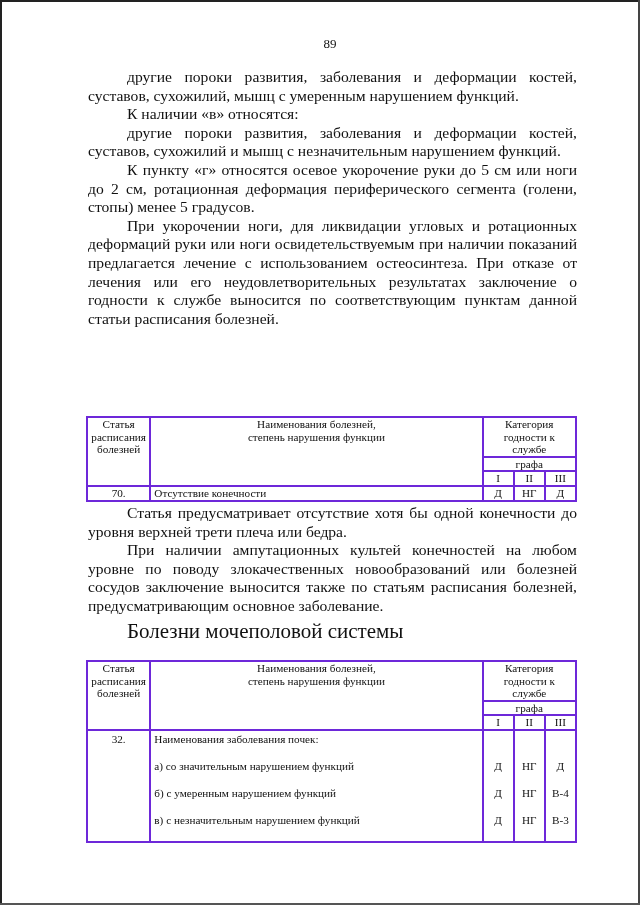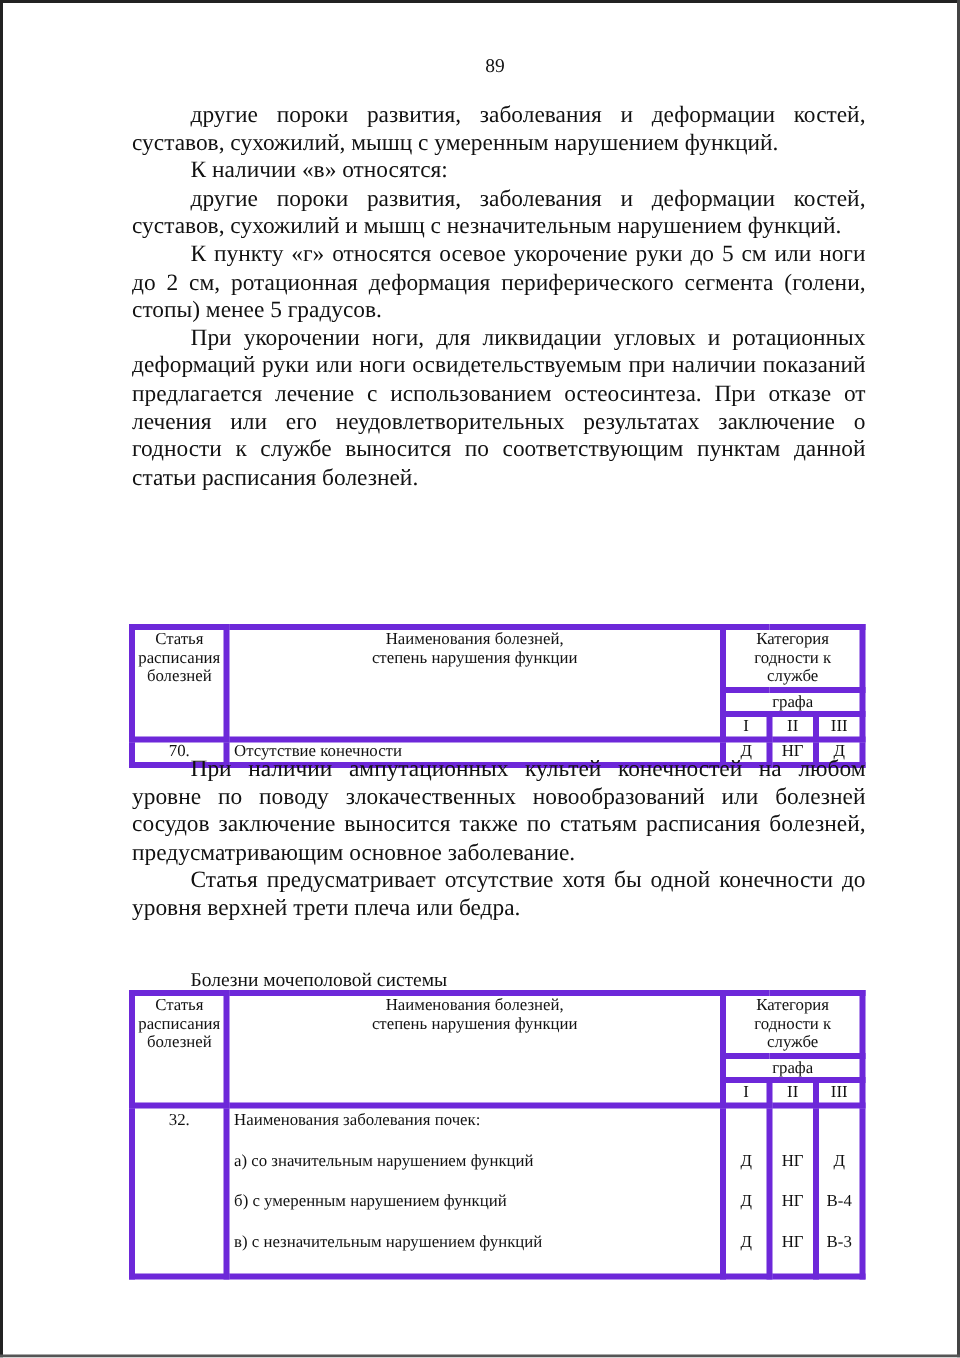--- a/index.html
+++ b/index.html
@@ -47,36 +47,35 @@
       text-align: justify;
       text-align-last: left;
     }
     .body-block p.indent {
       text-indent: 39px;
     }
     .section-title {
       position: absolute;
       left: 127px;
       top: 622px;
-      font-size: 13px;
+      font-size: 21px;
       line-height: 18.6px;
-      margin-top: 22px;
     }
 
     table.schedule {
       position: absolute;
       left: 86px;
       width: 491px;
       border-collapse: collapse;
       font-size: 11.2px;
       line-height: 12.6px;
       table-layout: fixed;
     }
     table.schedule td, table.schedule th {
-      border: 4px solid #6d28d9;
+      border: 2px solid #6d28d9;
       padding: 0 2px;
       font-weight: normal;
       vertical-align: top;
     }
     table.schedule .c-art { width: 61px; text-align: center; }
     table.schedule .c-name { width: 320px; text-align: center; }
     table.schedule .c-g { width: 30px; text-align: center; }
     table.schedule th.cat-head { text-align: center; }
     table.schedule td.name-cell { text-align: left; padding-left: 3px; }
     table.schedule td.grade { text-align: center; vertical-align: bottom; }
@@ -136,22 +135,22 @@
     <td class="c-art">70.</td>
     <td class="name-cell">Отсутствие конечности</td>
     <td class="grade">Д</td>
     <td class="grade">НГ</td>
     <td class="grade">Д</td>
   </tr>
 </tbody>
   </table>
 
 <div class="body-block" style="top: 504px;">
+  <p class="indent">Статья предусматривает отсутствие хотя бы одной конечности до уровня верхней трети плеча или бедра.</p>
   <p class="indent">При наличии ампутационных культей конечностей на любом уровне по поводу злокачественных новообразований или болезней сосудов заключение выносится также по статьям расписания болезней, предусматривающим основное заболевание.</p>
-  <p class="indent">Статья предусматривает отсутствие хотя бы одной конечности до уровня верхней трети плеча или бедра.</p>
 </div>
 
 <div class="section-title">Болезни мочеполовой системы</div>
 
 <table class="schedule" style="top: 660px;">
   <colgroup>
     <col class="c-art">
       <col class="c-name">
       <col class="c-g">
       <col class="c-g">

